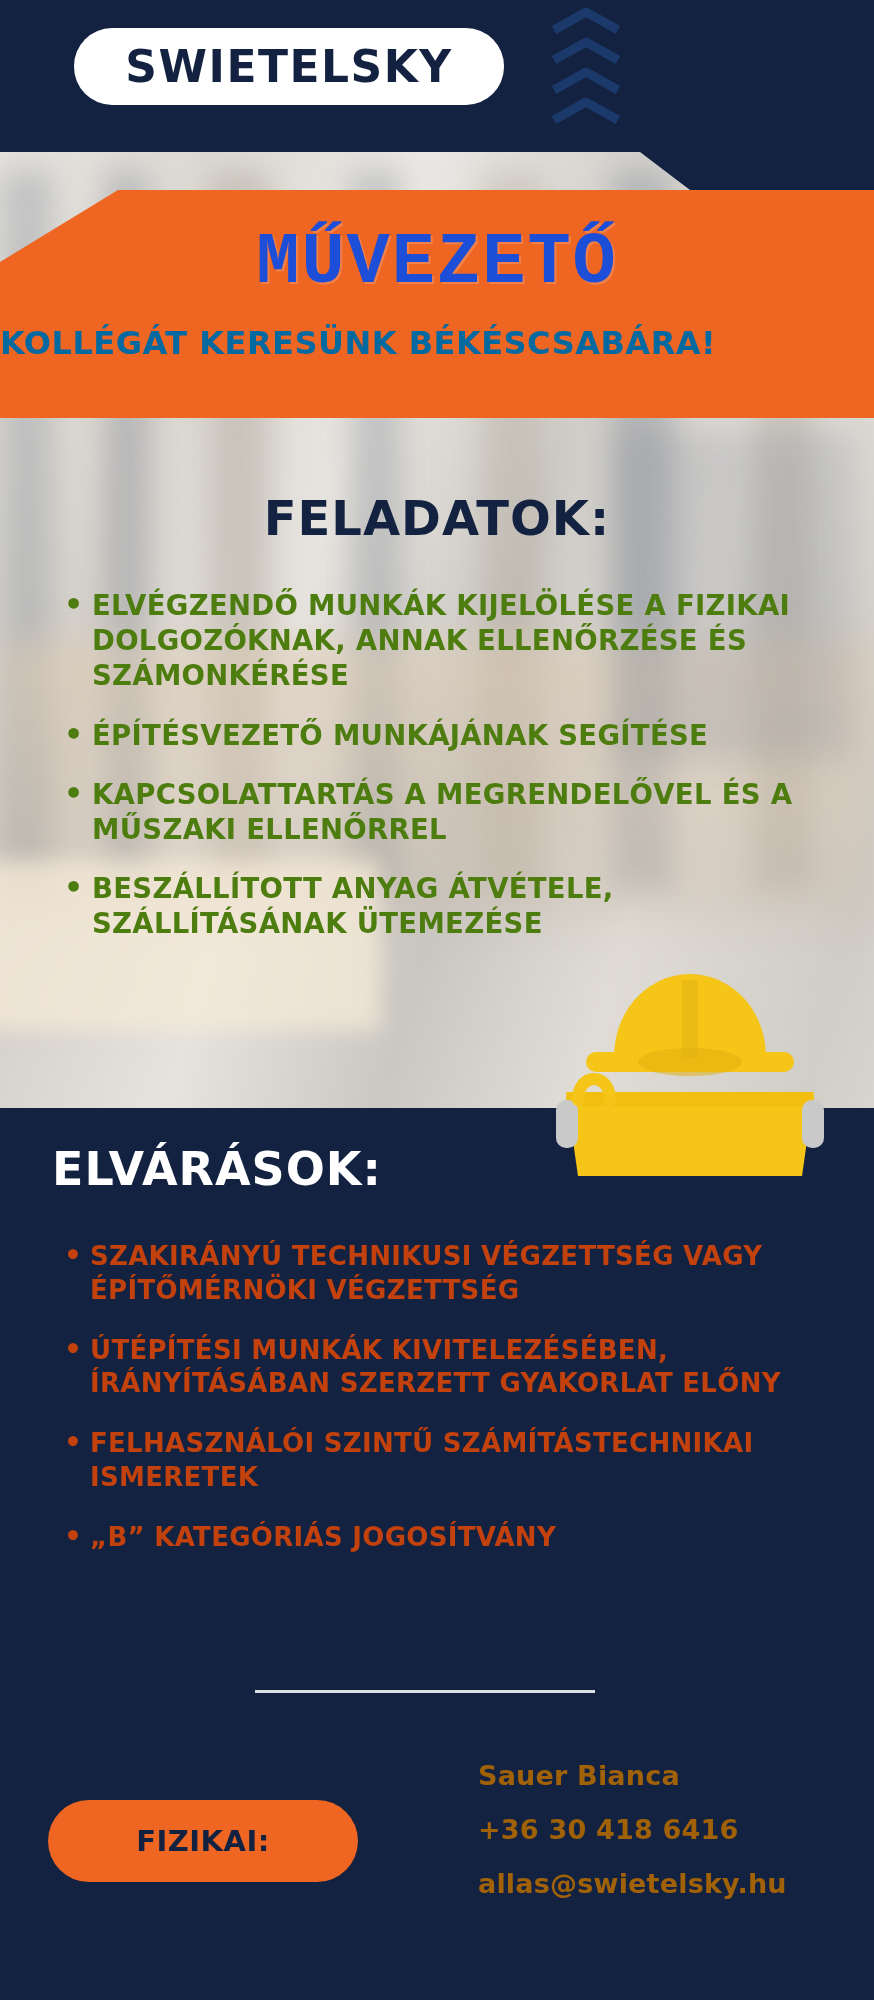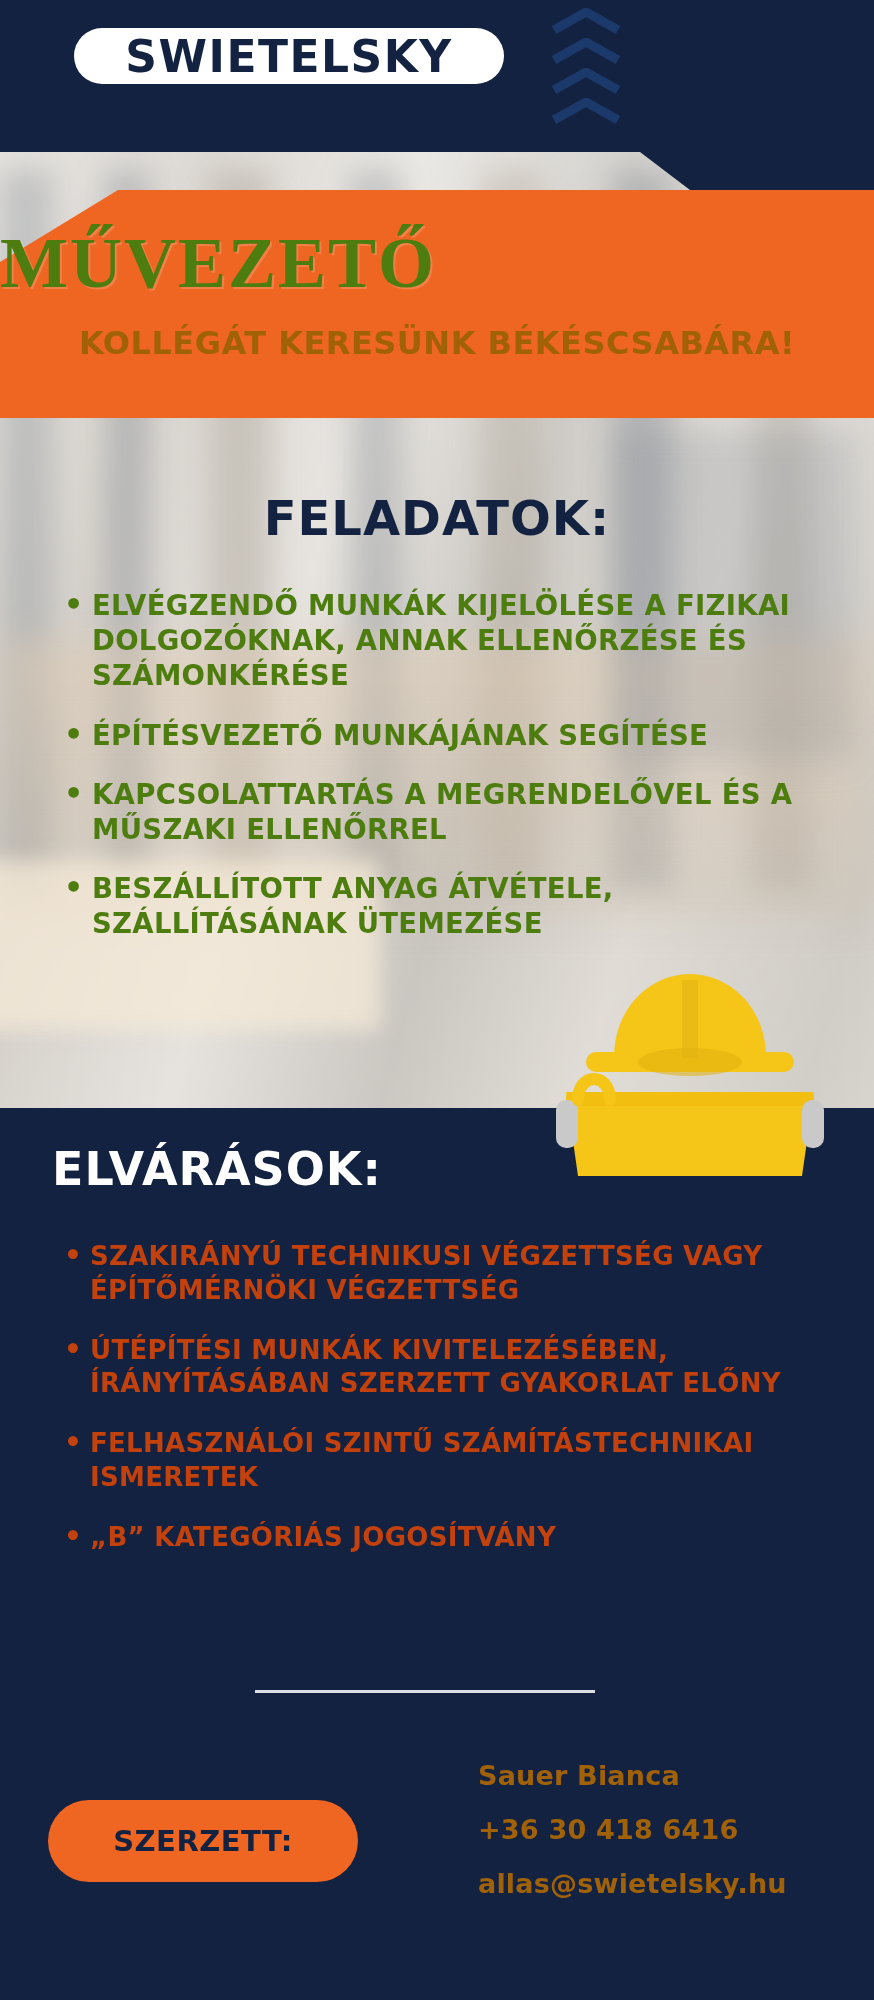--- a/index.html
+++ b/index.html
@@ -65,21 +65,21 @@
   .top-band {
     position: absolute;
     left: 0; top: 0; width: 874px; height: 190px;
     background: #132240;
     clip-path: polygon(0 0, 874px 0, 874px 190px, 690px 190px, 640px 152px, 0 152px);
   }
 
   .logo-pill {
     position: absolute;
     left: 74px; top: 28px;
-    width: 430px; height: 56px;
+    width: 430px; height: 77px;
     background: #ffffff;
     border-radius: 38px;
     display: flex;
     align-items: center;
     justify-content: center;
   }
   .logo-pill span {
     color: #132240;
     font-size: 44px;
     font-weight: bold;
@@ -102,32 +102,33 @@
   
   .orange-band {
     position: absolute;
     left: 0; top: 190px; width: 874px; height: 228px;
     background: #ef6522;
     clip-path: polygon(118px 0, 874px 0, 874px 228px, 0 228px, 0 72px);
   }
   .title-main {
     position: absolute;
     left: 0; right: 0; top: 222px;
-    color: #4d7c0f;
+    text-align: center;
+    color: #1d4ed8;
     font-size: 72px;
     font-weight: bold;
     letter-spacing: 2px;
-    font-family: Liberation Serif, serif;
+    font-family: Liberation Mono, monospace;
     text-shadow: 2px 2px 0 rgba(255,255,255,0.18);
   }
   .title-sub {
     position: absolute;
     left: 0; right: 0; top: 324px;
-    text-align: center;
-    color: #a16207;
+    text-align: left;
+    color: #0369a1;
     font-size: 32px;
     font-weight: bold;
     letter-spacing: 0.5px;
     font-family: "DejaVu Sans", sans-serif;
   }
 
   
   .tasks-heading {
     position: absolute;
     left: 0; right: 0; top: 490px;
@@ -321,21 +322,21 @@
   <ul class="req-list">
     <li>SZAKIRÁNYÚ TECHNIKUSI VÉGZETTSÉG VAGY ÉPÍTŐMÉRNÖKI VÉGZETTSÉG</li>
     <li>ÚTÉPÍTÉSI MUNKÁK KIVITELEZÉSÉBEN, ÍRÁNYÍTÁSÁBAN SZERZETT GYAKORLAT ELŐNY</li>
     <li>FELHASZNÁLÓI SZINTŰ SZÁMÍTÁSTECHNIKAI ISMERETEK</li>
     <li>„B” KATEGÓRIÁS JOGOSÍTVÁNY</li>
   </ul>
 
   <div class="divider"></div>
 
   <div class="contact-btn">
-    <span>SZERZETT:</span>
+    <span>FIZIKAI:</span>
   </div>
 
   <div class="contact-info">
     <div>Sauer Bianca</div>
     <div>+36 30 418 6416</div>
     <div>allas@swietelsky.hu</div>
   </div>
 
 </div>
 

